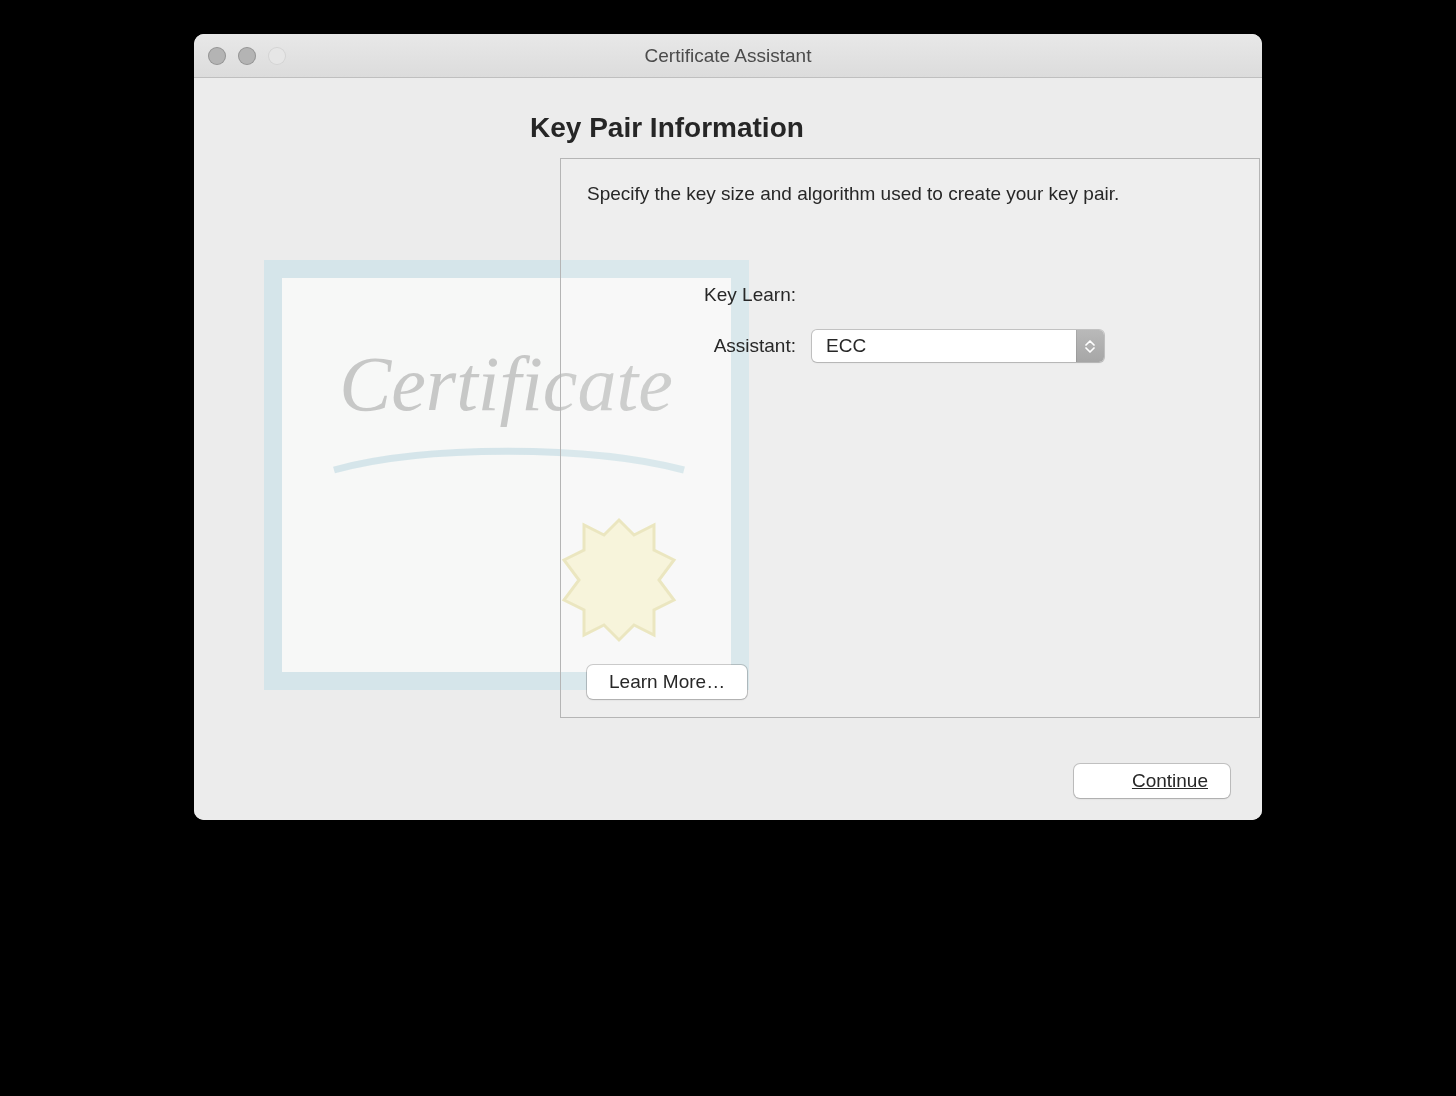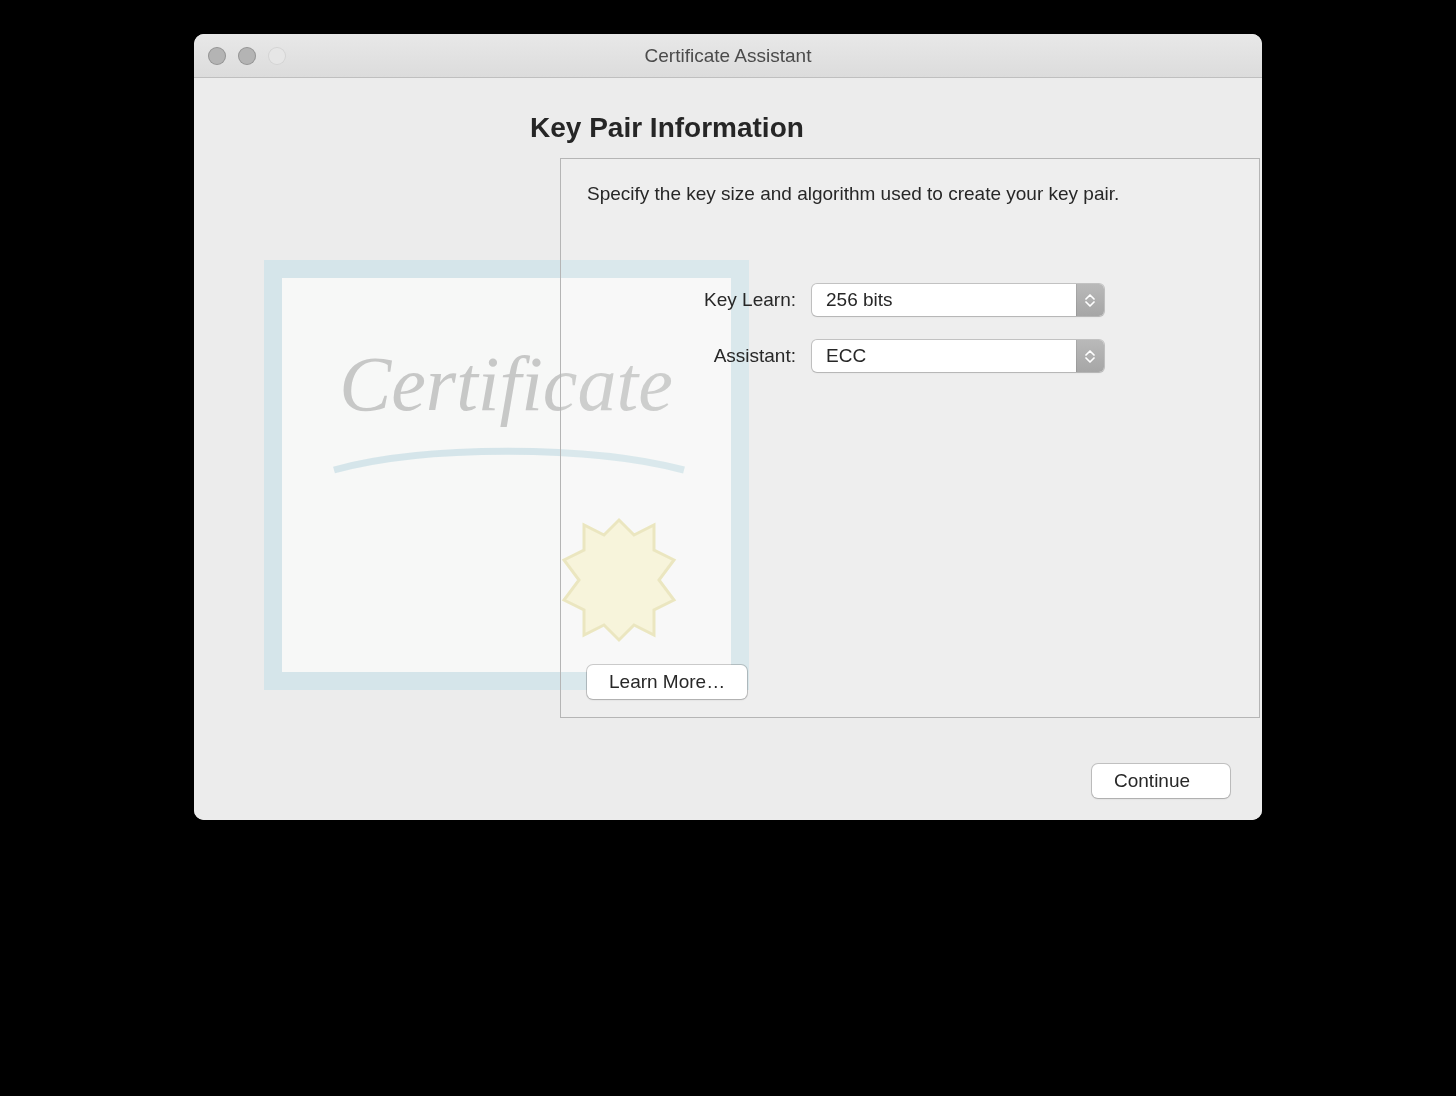--- a/index.html
+++ b/index.html
@@ -155,37 +155,38 @@
       display: block;
     }
     .learn-more-wrap {
       position: absolute;
       left: 26px;
       bottom: 18px;
     }
     .btn {
       display: inline-flex;
       align-items: center;
-      justify-content: flex-start;
+      justify-content: flex-end;
       height: 34px;
       padding: 0 22px;
       background: #ffffff;
       border-radius: 6px;
       font-size: 19px;
       color: #272727;
       box-shadow: 0 0 0 1px rgba(0,0,0,0.18), 0 1px 2px rgba(0,0,0,0.12);
       cursor: default;
     }
     .footer {
       position: absolute;
       right: 32px;
       bottom: 22px;
     }
     .btn-continue {
-      width: 138px;
+      width: 156px;
+      text-decoration: underline;
     }
   </style>
 </head>
 <body>
 
 <div class="window">
   <div class="titlebar">
     <div class="traffic-lights">
       <div class="traffic-light tl-close"></div>
       <div class="traffic-light tl-min"></div>
@@ -207,31 +208,20 @@
         <polygon fill="#f6f2cf" stroke="#e6dfa9" stroke-width="3" points="0,-60 15,-45 35,-55 35,-30 55,-20 40,0 55,20 35,30 35,55 15,45 0,60 -15,45 -35,55 -35,30 -55,20 -40,0 -55,-20 -35,-30 -35,-55 -15,-45"></polygon>
       </g>
     </svg>
 
     <div class="panel">
       <p class="intro">Specify the key size and algorithm used to create your key pair.</p>
 
       <div class="form">
         <div class="form-row">
           <div class="form-label">Key Learn:</div>
-          <div class="select">
-            <span class="select-value">256 bits</span>
-            <span class="select-arrow">
-              <svg width="10" height="6" viewBox="0 0 10 6">
-                  <path d="M1 5 L5 1 L9 5" stroke="#fff" stroke-width="1.7" fill="none" stroke-linecap="round" stroke-linejoin="round"></path>
-                </svg>
-              <svg width="10" height="6" viewBox="0 0 10 6">
-                  <path d="M1 1 L5 5 L9 1" stroke="#fff" stroke-width="1.7" fill="none" stroke-linecap="round" stroke-linejoin="round"></path>
-                </svg>
-            </span>
-          </div>
         </div>
 
         <div class="form-row">
           <div class="form-label">Assistant:</div>
           <div class="select">
             <span class="select-value">ECC</span>
             <span class="select-arrow">
               <svg width="10" height="6" viewBox="0 0 10 6">
                   <path d="M1 5 L5 1 L9 5" stroke="#fff" stroke-width="1.7" fill="none" stroke-linecap="round" stroke-linejoin="round"></path>
                 </svg>

